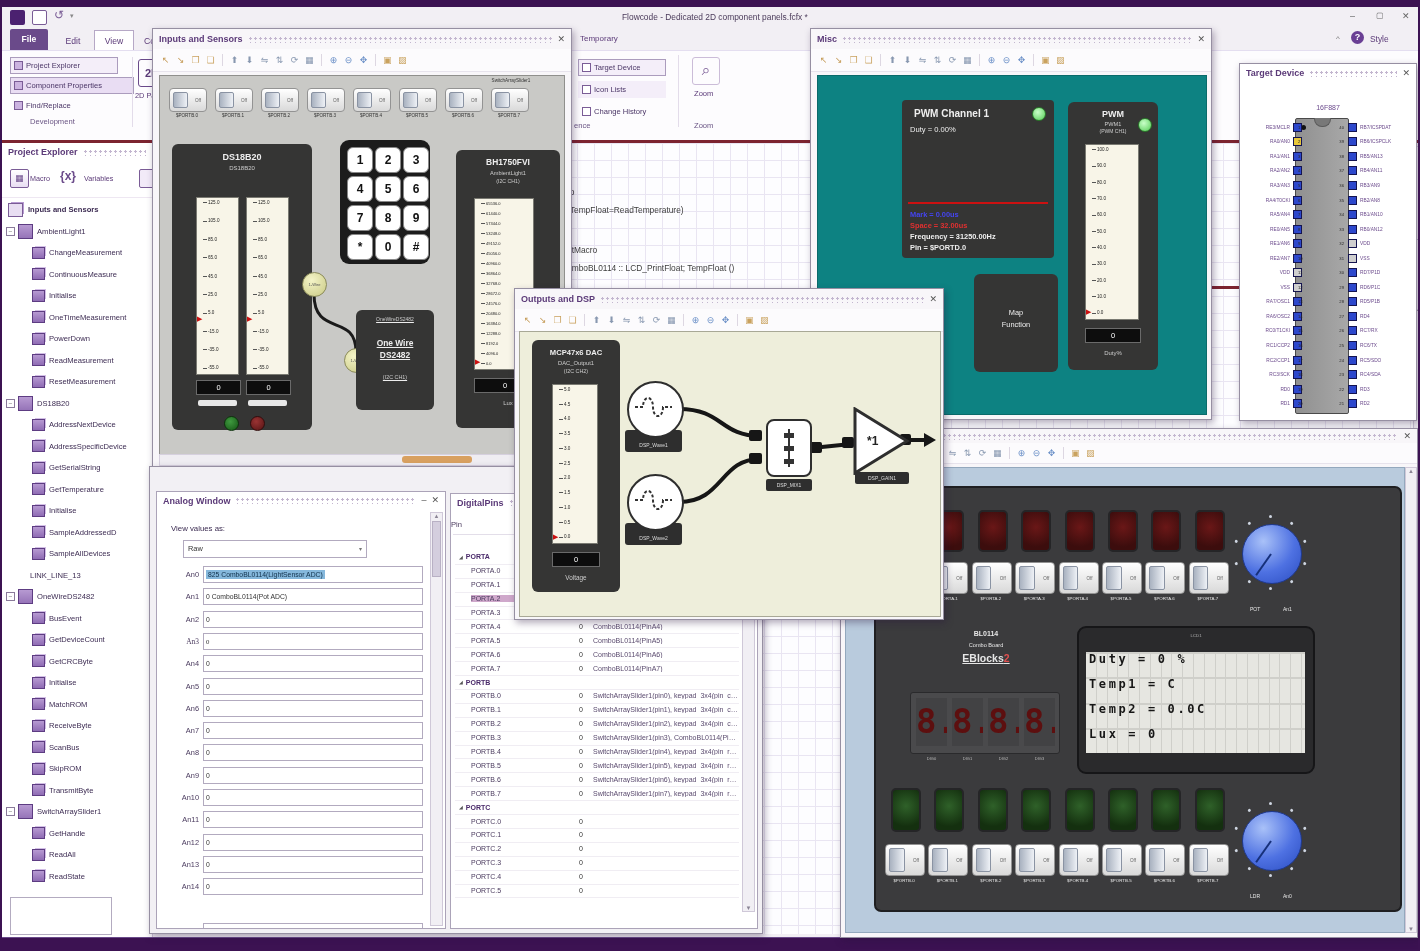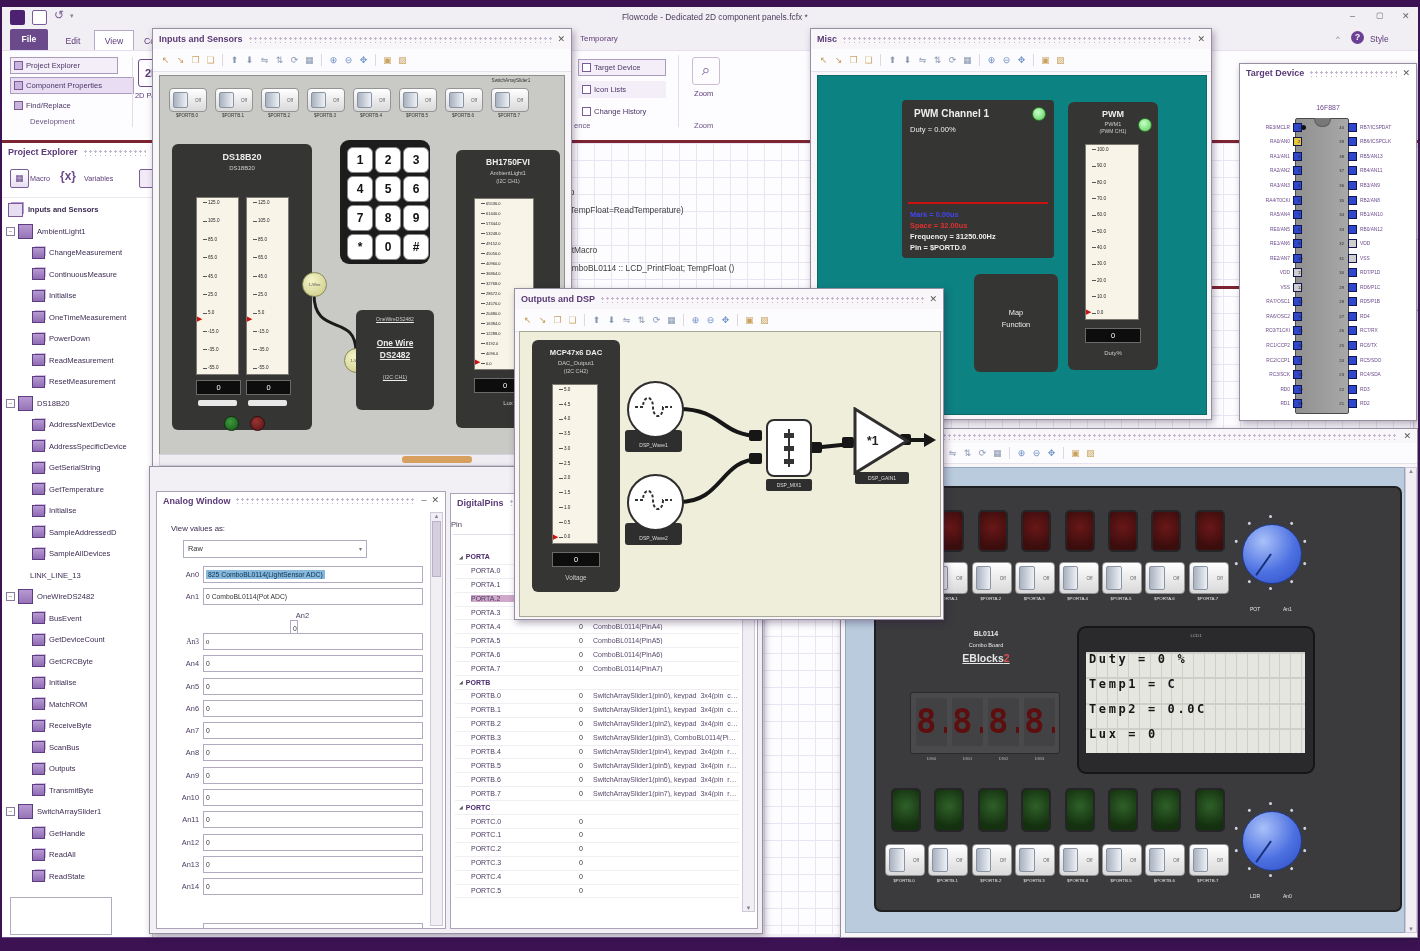--- a/index.html
+++ b/index.html
@@ -244,21 +244,21 @@
         <div class="treerow" style="padding-left: 30px;">
           <div class="mico"></div>
           <div class="tlabel">ReceiveByte</div>
         </div>
         <div class="treerow" style="padding-left: 30px;">
           <div class="mico"></div>
           <div class="tlabel">ScanBus</div>
         </div>
         <div class="treerow" style="padding-left: 30px;">
           <div class="mico"></div>
-          <div class="tlabel">Outputs</div>
+          <div class="tlabel">SkipROM</div>
         </div>
         <div class="treerow" style="padding-left: 30px;">
           <div class="mico"></div>
           <div class="tlabel">TransmitByte</div>
         </div>
         <div class="treerow" style="padding-left: 4px;">
           <div class="exp">–</div>
           <div class="cico"></div>
           <div class="tlabel">SwitchArraySlider1</div>
         </div>
@@ -827,21 +827,21 @@
       </div>
       <div id="an-rows" class="abs" style="left:0;top:0;width:100%;height:100%;overflow:hidden;">
           <div class="arow" style="left: 8px; top: 74px; width: 258px;">
             <div class="alab">An0</div>
             <div class="ain"><span style="background: rgb(133, 184, 220); color: rgb(16, 48, 74); padding: 1px 2px;">825 ComboBL0114(LightSensor ADC)</span></div>
           </div>
           <div class="arow" style="left: 8px; top: 96.3px; width: 258px;">
             <div class="alab">An1</div>
             <div class="ain">0 ComboBL0114(Pot ADC)</div>
           </div>
-          <div class="arow" style="left: 8px; top: 118.6px; width: 258px; flex-direction: column;">
+          <div class="arow" style="left: 8px; top: 118.6px; width: 258px;">
             <div class="alab">An2</div>
             <div class="ain">0</div>
           </div>
           <div class="arow" style="left: 8px; top: 140.9px; width: 258px; font-family: Liberation Serif, serif;">
             <div class="alab">An3</div>
             <div class="ain">0</div>
           </div>
           <div class="arow" style="left: 8px; top: 163.2px; width: 258px;">
             <div class="alab">An4</div>
             <div class="ain">0</div>

